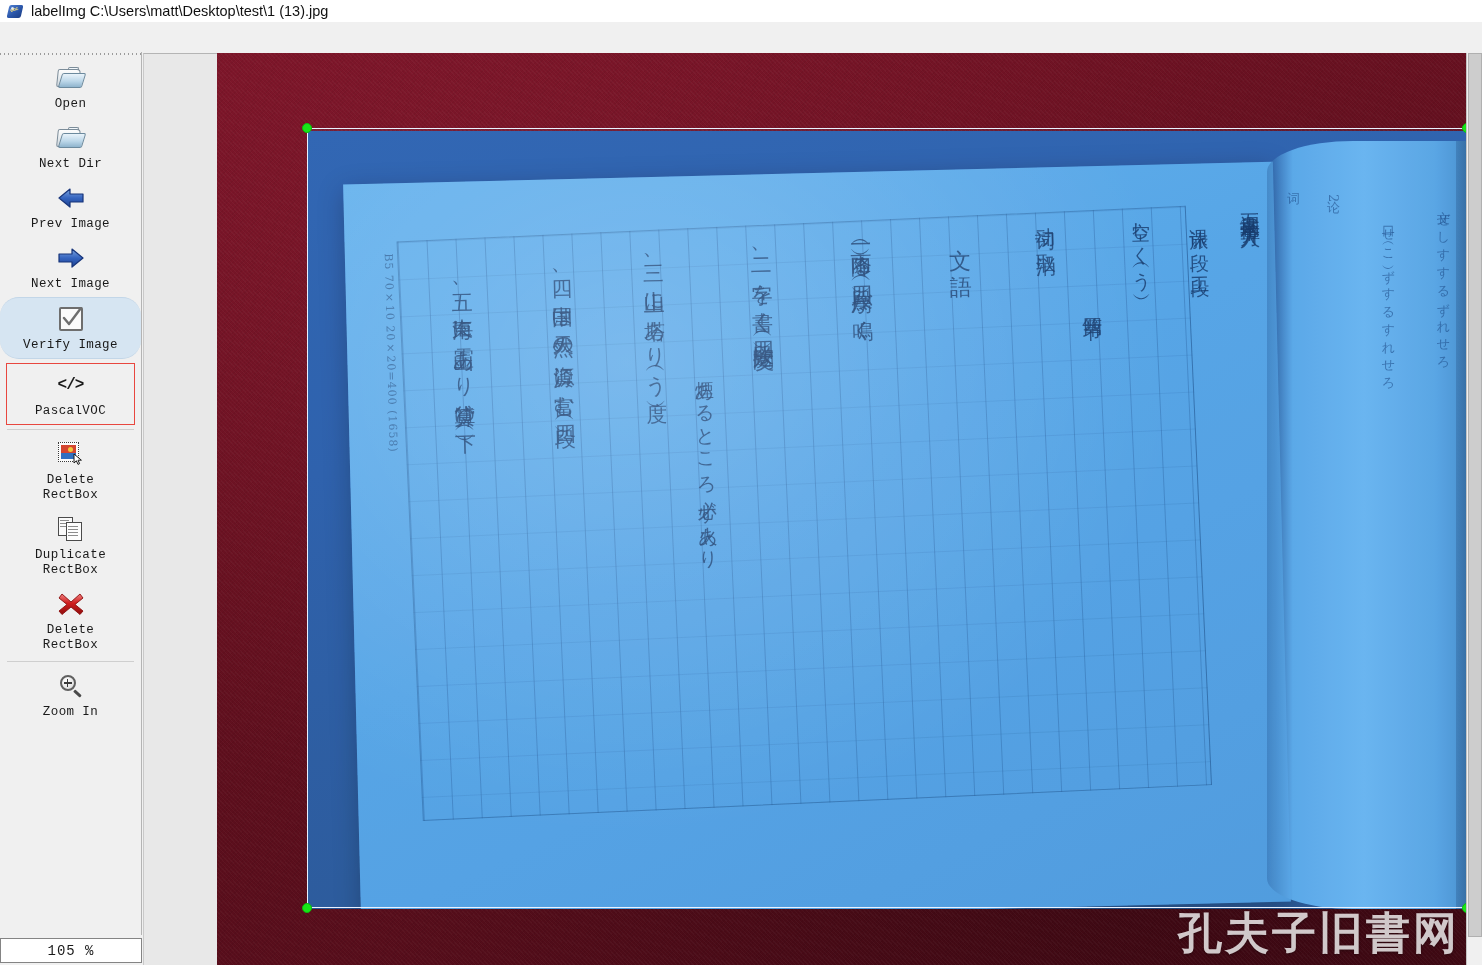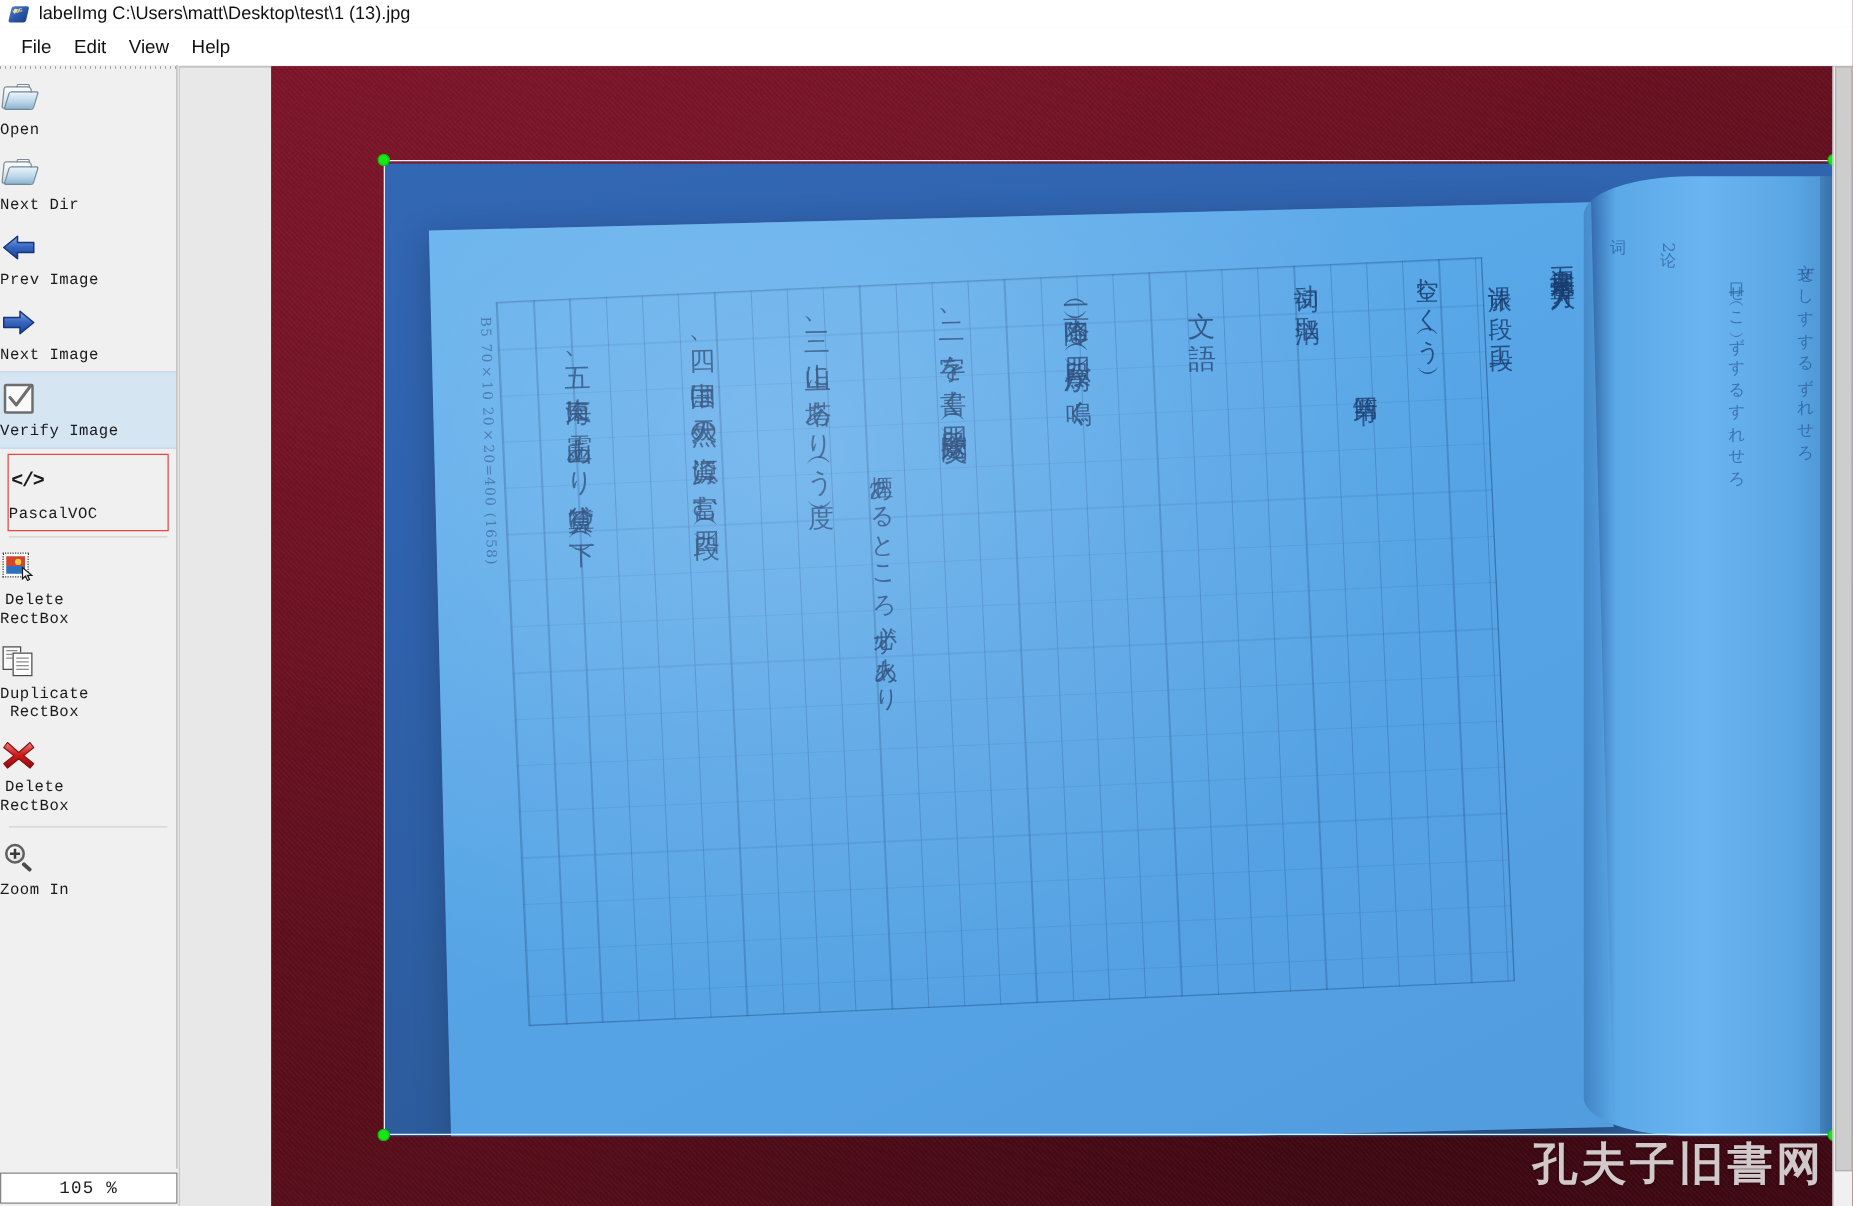--- a/index.html
+++ b/index.html
@@ -83,26 +83,26 @@
   #toolbar {
     position: absolute; top: 57px; left: 0;
     width: 142px; height: 878px;
     background: #f0f0f0;
     border-right: 1px solid #b4b4b4;
     overflow: hidden;
   }
   .tool {
     width: 141px;
     display: flex; flex-direction: column;
-    align-items: flex-start; justify-content: flex-start;
+    align-items: center; justify-content: flex-start;
     padding-top: 6px; padding-bottom: 5px;
     cursor: default;
     position: relative;
   }
-  .tool.selected { background: #d6e5f2; border-top: 1px solid #c2d6e8; border-bottom: 1px solid #c2d6e8;}
+  .tool.selected { background: #d6e5f2; border-top: 1px solid #c2d6e8; border-bottom: 1px solid #c2d6e8; border-radius: 19px;}
   .tool.boxed {
     border: 1px solid #e8473f;
     width: 129px; margin: 4px auto 4px auto;
   }
   .tool-ico {
     width: 30px; height: 30px;
     display: flex; align-items: center; justify-content: center;
     margin-bottom: 4px;
     position: relative;
   }
@@ -370,22 +370,22 @@
   .handle.tr { right: -6px; top: -6px; }
   .handle.bl { left: -6px; bottom: -6px; }
   .handle.br { right: -6px; bottom: -6px; }
 
   
   #watermark {
     position: absolute; right: 22px; bottom: 6px;
     text-align: center; pointer-events: none;
   }
   #wm-cn {
-    font-family: Liberation Mono, monospace;
-    font-size: 36px; font-weight: bold;
+    font-family: Liberation Serif, serif;
+    font-size: 44px; font-weight: bold;
     color: rgba(255,255,255,.78);
     letter-spacing: 3px;
     text-shadow: 0 1px 3px rgba(0,0,0,.35);
     line-height: 50px;
   }
   #wm-url {
     font-family: "Liberation Sans", sans-serif;
     font-size: 36px; font-weight: normal;
     color: rgba(255,255,255,.9);
     letter-spacing: 0px;
@@ -414,26 +414,20 @@
 
   <div id="titlebar">
     <div id="title-icon">
       <div class="tag"></div>
       <div class="hole"></div>
       <div class="voc">voc</div>
     </div>
     <div id="title-text">labelImg C:\Users\matt\Desktop\test\1 (13).jpg</div>
   </div>
 
-  <div id="menubar">
-    <div class="menu-item">File</div>
-    <div class="menu-item">Edit</div>
-    <div class="menu-item">View</div>
-    <div class="menu-item">Help</div>
-  </div>
 
   <div id="toolbar-grip"></div>
 
   <div id="toolbar">
 
     <div class="tool">
       <div class="tool-ico">
         <div class="ico-folder">
             <div class="tab"></div>
             <div class="back"></div>

